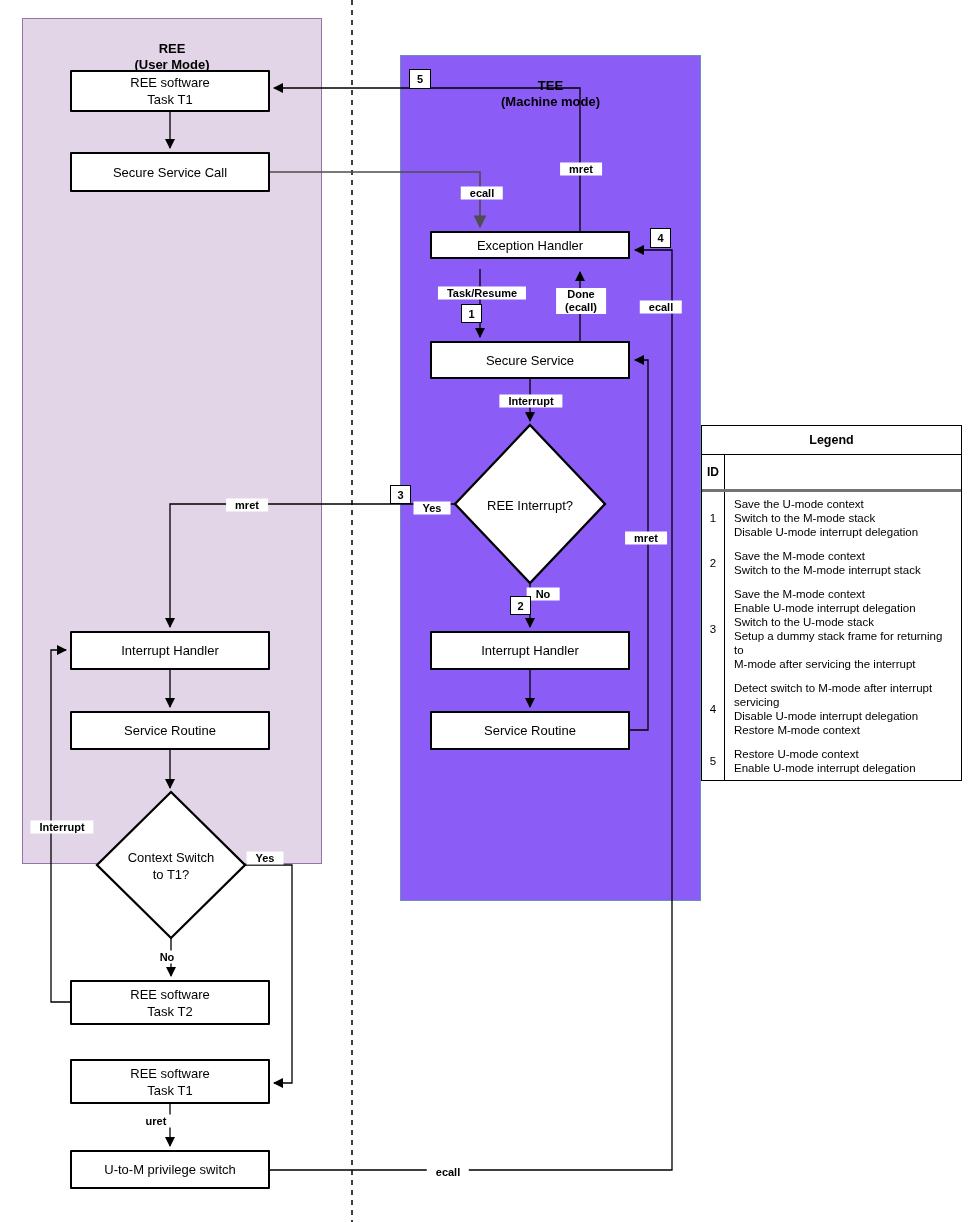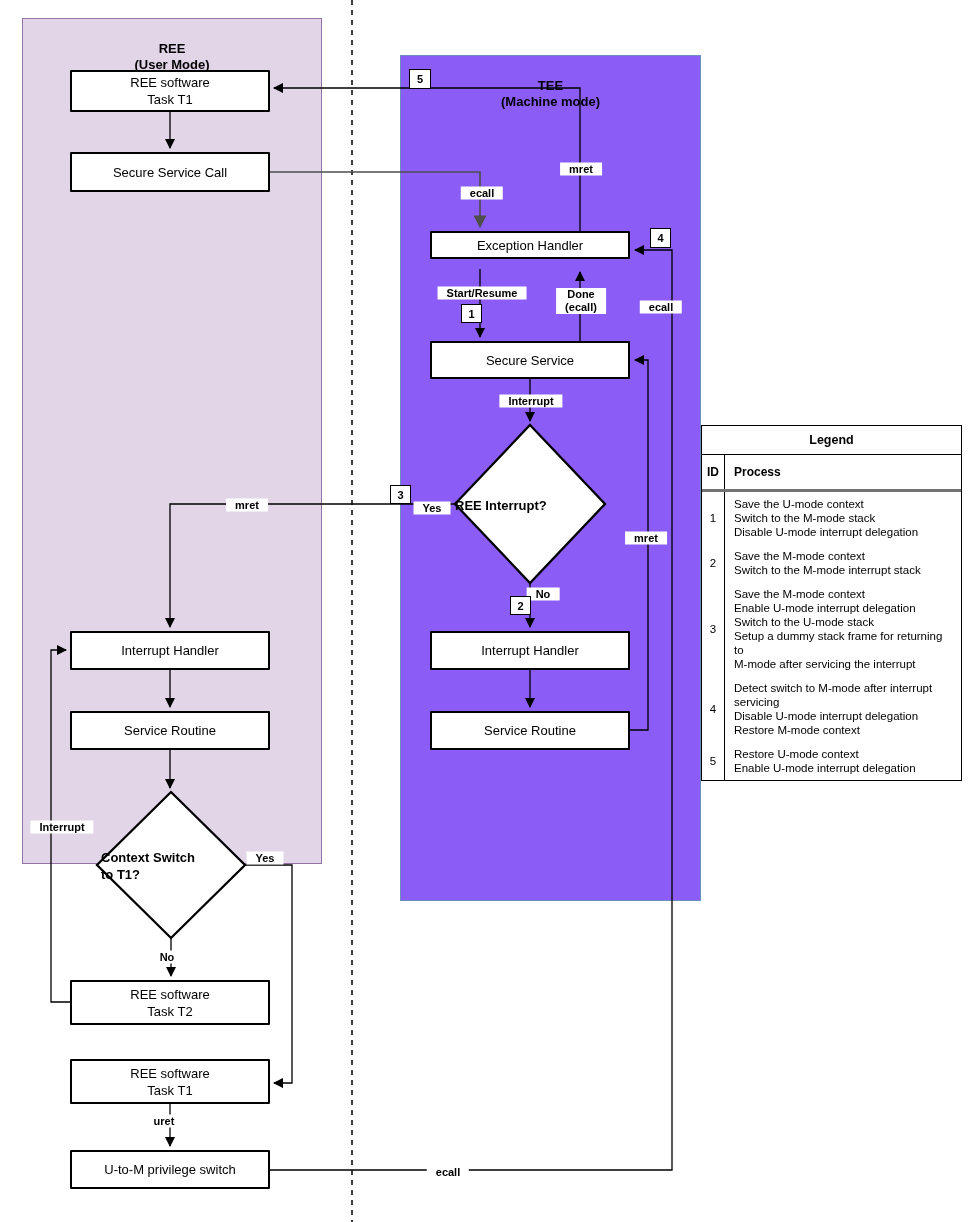--- a/index.html
+++ b/index.html
@@ -5,22 +5,22 @@
   html,body{margin:0;padding:0;background:#ffffff;}
   body{width:968px;height:1222px;position:relative;overflow:hidden;
        font-family:"Liberation Sans",sans-serif;color:#000;}
   .panel{position:absolute;top:18px;height:846px;border:1px solid;box-sizing:border-box;}
   .panel-title{position:absolute;top:22px;left:0;width:100%;text-align:center;
        font-weight:bold;font-size:13px;line-height:16px;white-space:pre-line;}
   svg.layer{position:absolute;left:0;top:0;z-index:3;}
   .node{position:absolute;z-index:5;background:#fff;border:2px solid #000;border-radius:1px;
        display:flex;align-items:center;justify-content:center;text-align:center;
        font-size:13px;line-height:17px;white-space:pre-line;box-sizing:border-box;}
-  .dtext{position:absolute;z-index:5;transform:translate(-50%,-50%);text-align:left;
-       font-size:13px;line-height:17px;white-space:pre-line;font-weight:bold;}
+  .dtext{position:absolute;z-index:5;transform:translate(-50%,-50%);text-align:center;
+       font-size:13px;line-height:17px;white-space:pre-line;}
   .elabel{position:absolute;z-index:6;transform:translate(-50%,-50%);background:#fff;
        font-size:11px;font-weight:bold;line-height:13px;padding:0 9px;text-align:center;
        white-space:pre-line;}
   .badge{position:absolute;z-index:6;background:#fff;border:1px solid #000;box-sizing:border-box;
        display:flex;align-items:center;justify-content:center;font-size:11px;font-weight:bold;}
   
   .legend{position:absolute;left:701px;top:425px;width:261px;z-index:7;background:#fff;
        border:1.5px solid #000;box-sizing:border-box;font-size:11.5px;}
   .legend .ltitle{height:28px;border-bottom:1px solid #000;display:flex;align-items:center;
        justify-content:center;font-weight:bold;font-size:12.5px;}
@@ -111,46 +111,45 @@
 <div class="node" style="left:70px;top:1059px;width:200px;height:45px">REE software
 Task T1</div>
 <div class="node" style="left:70px;top:1150px;width:200px;height:39px">U-to-M privilege switch</div>
 
 <div class="dtext" style="left:530px;top:505px;width:150px">REE Interrupt?</div>
 <div class="dtext" style="left:171px;top:866px;width:140px">Context Switch
 to T1?</div>
 
 <div class="elabel" style="left:482px;top:193px">ecall</div>
 <div class="elabel" style="left:581px;top:169px">mret</div>
-<div class="elabel" style="left:482px;top:293px">Start/Resume</div>
+<div class="elabel" style="left:482px;top:293px">Task/Resume</div>
 <div class="elabel" style="left:581px;top:301px">Done
 (ecall)</div>
 <div class="elabel" style="left:661px;top:307px">ecall</div>
 <div class="elabel" style="left:531px;top:401px">Interrupt</div>
 <div class="elabel" style="left:432px;top:508px">Yes</div>
 <div class="elabel" style="left:543px;top:594px">No</div>
 <div class="elabel" style="left:646px;top:538px">mret</div>
 <div class="elabel" style="left:247px;top:505px">mret</div>
 <div class="elabel" style="left:62px;top:827px">Interrupt</div>
 <div class="elabel" style="left:265px;top:858px">Yes</div>
 <div class="elabel" style="left:167px;top:957px">No</div>
-<div class="elabel" style="left:164px;top:1121px">uret</div>
+<div class="elabel" style="left:156px;top:1121px">uret</div>
 <div class="elabel" style="left:448px;top:1172px">ecall</div>
 
 <div class="badge" style="left:409px;top:69px;width:22px;height:20px">5</div>
 <div class="badge" style="left:650px;top:228px;width:21px;height:20px">4</div>
 <div class="badge" style="left:461px;top:304px;width:21px;height:19px">1</div>
 <div class="badge" style="left:390px;top:485px;width:21px;height:19px">3</div>
 <div class="badge" style="left:510px;top:596px;width:21px;height:19px">2</div>
 
 <div class="legend">
   <div class="ltitle">Legend</div>
   <div class="lhead">
     <div class="idcell">ID</div>
-    <div class="pcell">Process</div>
   </div>
   <div class="lrow">
     <div class="idcell">1</div>
     <div class="pcell">Save the U-mode context
 Switch to the M-mode stack
 Disable U-mode interrupt delegation</div>
   </div>
   <div class="lrow">
     <div class="idcell">2</div>
     <div class="pcell">Save the M-mode context

